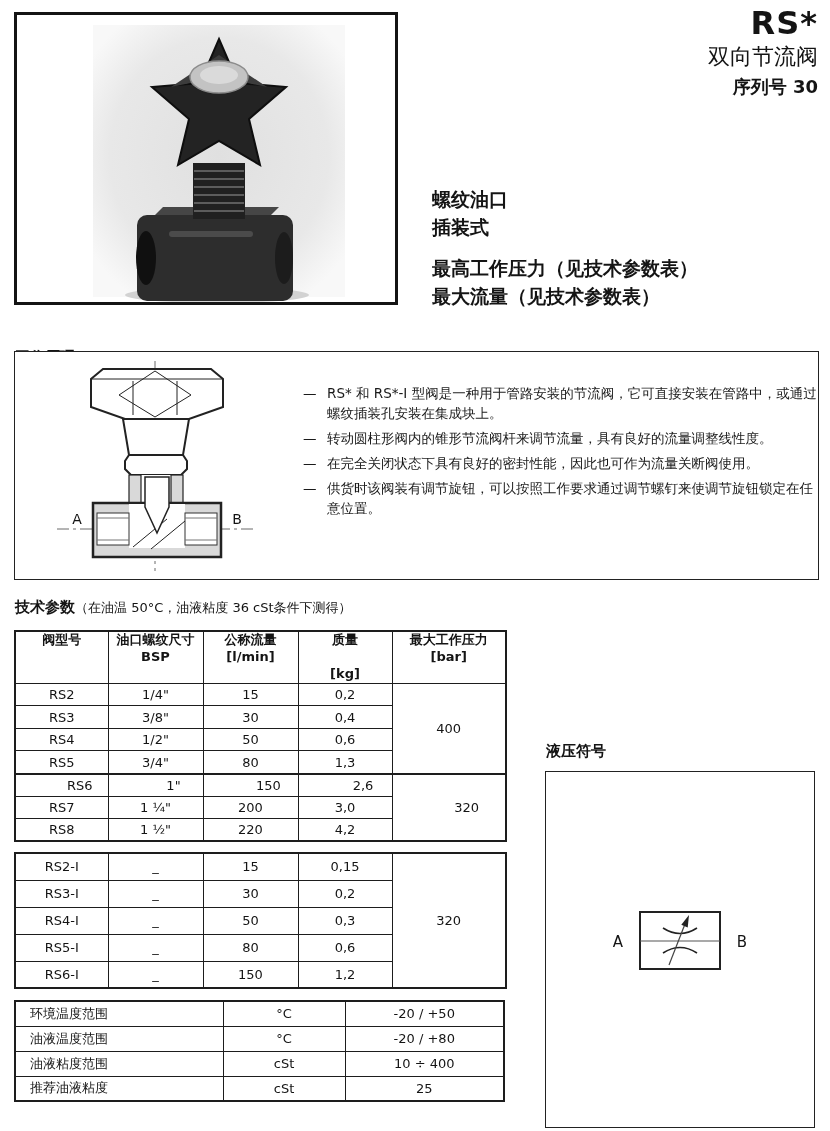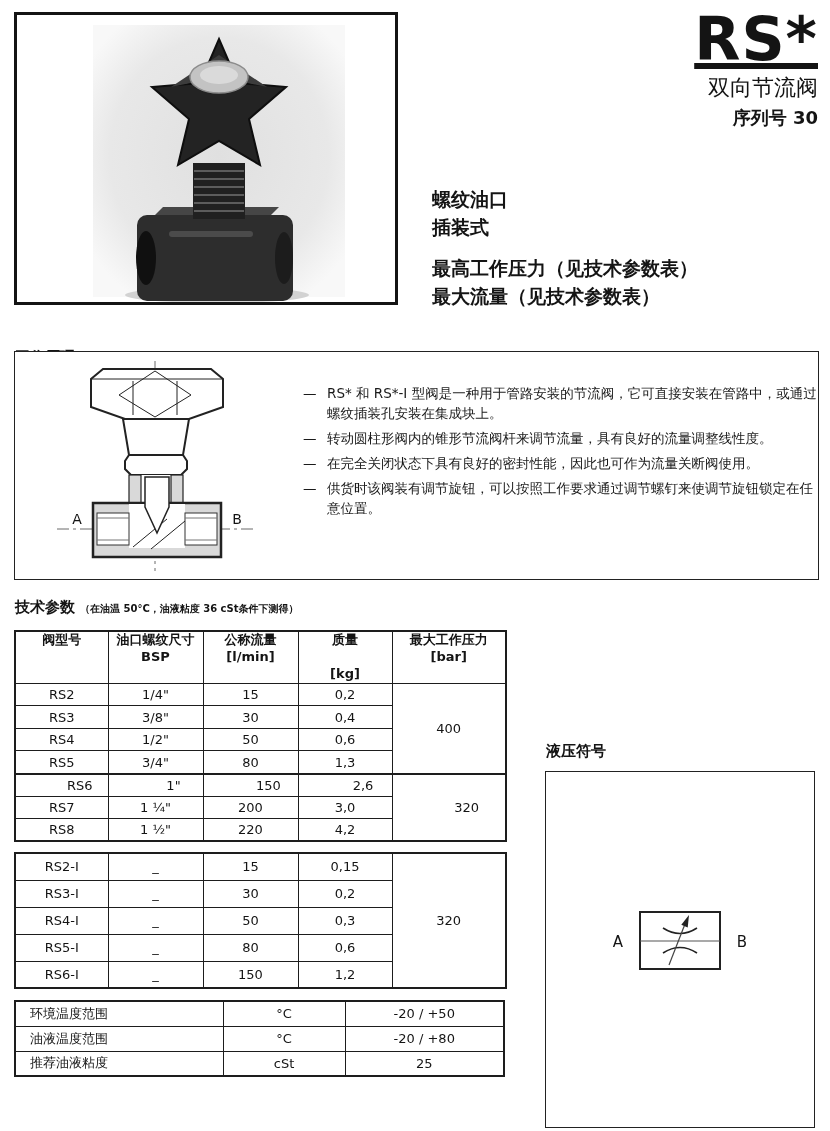--- a/index.html
+++ b/index.html
@@ -7,29 +7,29 @@
   .page {
     position:relative; width:830px; height:1131px; margin:0 auto;
     background:#ffffff; color:#141414; overflow:hidden;
     font-family:"DejaVu Sans","Liberation Sans",sans-serif;
   }
   
   .photo-box { position:absolute; left:14px; top:12px; width:384px; height:293px;
                border:3px solid #141414; background:#fff; }
   
   .title-block { position:absolute; right:12px; top:6px; text-align:right; }
-  .product-code { font-size:60px; font-weight:bold; line-height:1.1; letter-spacing:1px;text-decoration:underline; }
+  .product-code { font-size:32px; font-weight:bold; line-height:1.1; letter-spacing:1px; }
   .product-name { font-size:22px; font-weight:normal; margin-top:1px; }
   .series-no    { font-size:18px; font-weight:bold; margin-top:3px; }
   
   .intro { position:absolute; left:432px; top:185px; font-size:19px; font-weight:bold; line-height:28px; }
   .intro .gap { height:13px; }
   
   .sec-title { position:absolute; font-size:15px; font-weight:bold; }
-  .tech-note { font-size:10px; font-weight:bold; margin-left:5px; }
+  .tech-note { font-size:13px; font-weight:normal; }
   
   .wp-box { position:absolute; left:14px; top:351px; width:805px; height:229px;
             border:1.5px solid #222; background:#fff; }
   .wp-drawing { position:absolute; left:22px; top:5px; }
   .wp-bullets { position:absolute; left:288px; top:31px; width:514px;
                 font-size:13.5px; line-height:20px; color:#1a1a1a; }
   .bullet { display:flex; margin-bottom:5px; }
   .bullet .dash { flex:0 0 24px; }
   .bullet .txt { flex:1; }
   
@@ -303,20 +303,25 @@
         <td class="lbl">环境温度范围</td>
         <td>°C</td>
         <td>-20 / +50</td>
       </tr>
       <tr>
         <td class="lbl">油液温度范围</td>
         <td>°C</td>
         <td>-20 / +80</td>
       </tr>
       <tr>
+        <td class="lbl">油液粘度范围</td>
+        <td>cSt</td>
+        <td>10 ÷ 400</td>
+      </tr>
+      <tr>
         <td class="lbl">推荐油液粘度</td>
         <td>cSt</td>
         <td>25</td>
       </tr>
     </tbody>
   </table>
 
   <div class="sec-title" style="left:546px; top:742px;">液压符号</div>
 
   <div class="sym-box">

